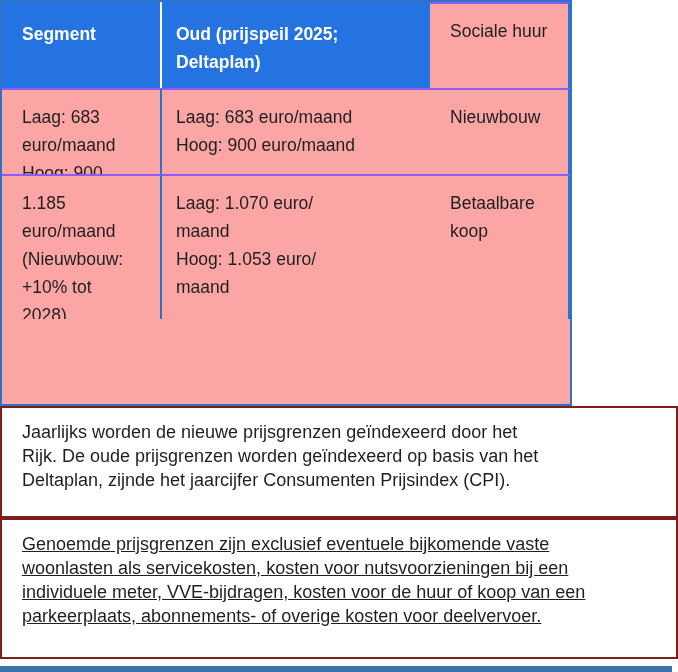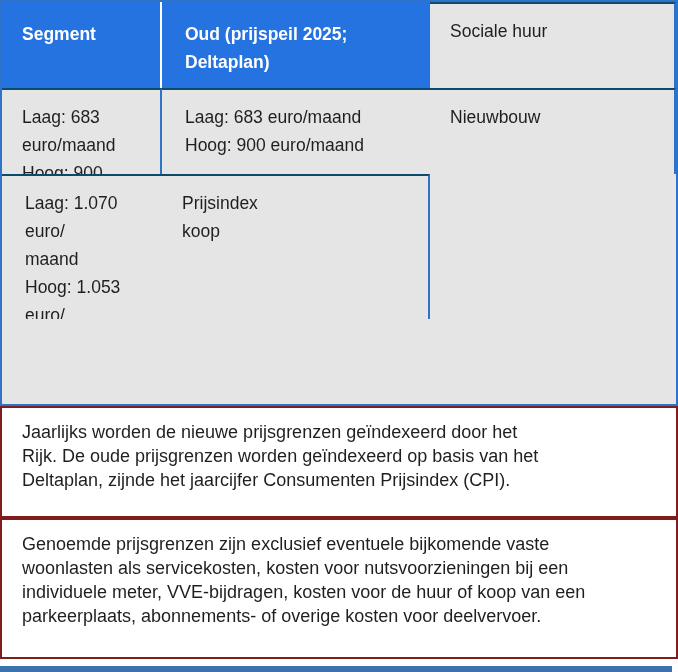--- a/index.html
+++ b/index.html
@@ -10,59 +10,59 @@
   }
   .page {
     position: relative;
     width: 678px;
     height: 672px;
     background: #ffffff;
     overflow: hidden;
   }
   .tbl {
     box-sizing: border-box;
-    width: 678px;
+    width: 572px;
     border: 2px solid #2e73c8;
     display: grid;
     grid-template-columns: 160px 268px 1fr;
     grid-template-rows: 86px 86px 145px 85px;
-    background: #e5e5e5;
+    background: #fca5a5;
   }
   .cell {
     box-sizing: border-box;
     color: #1f1f1f;
     font-size: 17.5px;
     line-height: 28px;
     padding: 13px 10px 0 20px;
     white-space: pre-line;
     overflow: hidden;
   }
-  .cell.col3 { padding-left: 23px; }
+  .cell.col3 { padding-left: 14px; }
   .cell.mid  { border-right: 2px solid #2e73c8; }
-  .body-row  { border-top: 2px solid #0c4a6e; }
+  .body-row  { border-top: 2px solid #8b5cf6; }
   .hdr {
     background: #2573e1;
     color: #ffffff;
     font-weight: bold;
     padding-top: 18px;
   }
   .hdr.mid { border-right: 2px solid #ffffff; }
   .note {
     box-sizing: border-box;
     width: 678px;
     border: 2px solid #7f1d1d;
     color: #1f1f1f;
     font-size: 18px;
     line-height: 24px;
     padding: 12px 18px 0 20px;
     white-space: pre-line;
     overflow: hidden;
   }
   .note1 { height: 112px; }
-  .note2 { height: 141px; }
+  .note2 { height: 141px; text-decoration: underline; }
   .bottom-strip {
     position: absolute;
     left: 0;
     bottom: 0;
     width: 672px;
     height: 6px;
     background: #3b71ad;
   }
 </style>
 </head>
@@ -76,26 +76,29 @@
     <div class="cell hdr col3">Oud (prijspeil 2025;
 Deltaplan)</div>
 
     <div class="cell body-row mid">Sociale huur</div>
     <div class="cell body-row mid">Laag: 683 euro/maand
 Hoog: 900 euro/maand</div>
     <div class="cell body-row col3">Laag: 683 euro/maand
 Hoog: 900 euro/maand</div>
 
     <div class="cell body-row mid">Nieuwbouw</div>
+    <div class="cell body-row mid">1.185 euro/maand
+(Nieuwbouw: +10% tot
+2028)</div>
     <div class="cell body-row col3">Laag:  1.070 euro/
 maand
 Hoog: 1.053 euro/
 maand</div>
 
-    <div class="cell body-row mid">Prijsindex
+    <div class="cell body-row mid">Betaalbare
 koop</div>
   </div>
 
   <div class="note note1">Jaarlijks worden de nieuwe prijsgrenzen geïndexeerd door het
 Rijk. De oude prijsgrenzen worden geïndexeerd op basis van het
 Deltaplan, zijnde het jaarcijfer Consumenten Prijsindex (CPI).</div>
   <div class="note note2">Genoemde prijsgrenzen zijn exclusief eventuele bijkomende vaste
 woonlasten als servicekosten, kosten voor nutsvoorzieningen bij een
 individuele meter, VVE-bijdragen, kosten voor de huur of koop van een
 parkeerplaats, abonnements- of overige kosten voor deelvervoer.</div>

